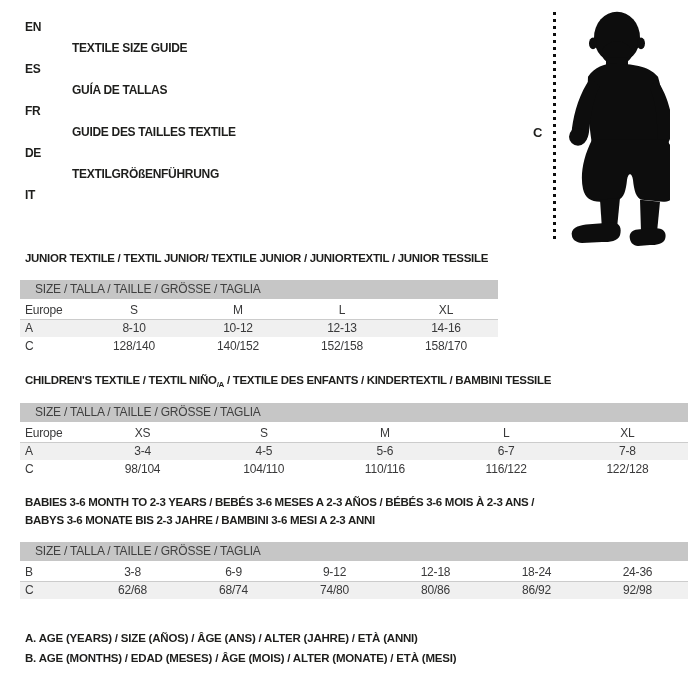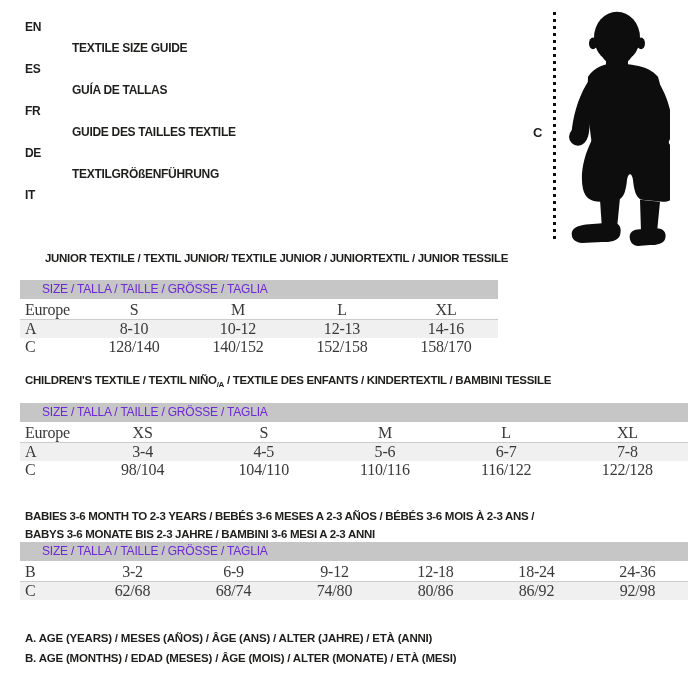--- a/index.html
+++ b/index.html
@@ -30,45 +30,45 @@
   
   .section-title {
     left: 25px;
     font-weight: bold; font-size: 11.5px; letter-spacing: -0.3px;
     line-height: 18px; white-space: nowrap;
   }
   .title-sub { font-size: 8px; vertical-align: sub; }
   .size-bar {
     left: 20px; height: 19px;
     background: #c6c6c6;
-    font-size: 12px; letter-spacing: -0.2px; color: #6d28d9;
-    line-height: 19px; padding-left: 22px;
+    font-size: 12px; letter-spacing: -0.2px; color: #404040;
+    line-height: 19px; padding-left: 15px;
   }
   .w-narrow { width: 478px; }
   .w-wide { width: 668px; }
 
   table.size-table { border-collapse: collapse; table-layout: fixed; }
   table.size-table col.label-col { width: 62px; }
   table.size-table td {
-    height: 18px; font-size: 16px; letter-spacing: -0.2px; color: #39393a;
-    text-align: center; vertical-align: middle; padding: 0; font-family: Liberation Serif, serif;
+    height: 18px; font-size: 12px; letter-spacing: -0.2px; color: #39393a;
+    text-align: center; vertical-align: middle; padding: 0;
   }
   table.size-table td.row-label { text-align: left; padding-left: 5px; }
   table.size-table tr:nth-child(even) td { background: #f0f0f0; }
   table.size-table tr:first-child td { border-bottom: 1px solid #cccccc; }
 
-  .tbl-1-title { top: 249px; margin-left: 20px; }
+  .tbl-1-title { top: 249px; }
   .tbl-1-bar   { top: 280px; }
   .tbl-1       { left: 20px; top: 301px; }
 
   .tbl-2-title { top: 371px; }
   .tbl-2-bar   { top: 403px; }
   .tbl-2       { left: 20px; top: 424px; }
 
-  .tbl-3-title { top: 507px; }
+  .tbl-3-title { top: 493px; }
   .tbl-3-bar   { top: 542px; }
   .tbl-3       { left: 20px; top: 563px; }
 
   
   .legend { left: 25px; top: 629px; }
   .legend-line { font-weight: bold; font-size: 11.5px; letter-spacing: -0.2px; line-height: 19.5px; white-space: nowrap; }
 </style>
 </head>
 <body>
 
@@ -191,35 +191,35 @@
   <div>BABYS 3-6 MONATE BIS 2-3 JAHRE / BAMBINI 3-6 MESI A 2-3 ANNI</div>
 </div>
 <div class="abs size-bar w-wide tbl-3-bar">SIZE / TALLA / TAILLE / GRÖSSE / TAGLIA</div>
 <table class="abs size-table w-wide tbl-3">
   <colgroup>
       <col class="label-col">
     </colgroup>
   <tbody>
       <tr>
         <td class="row-label">B</td>
-        <td>3-2</td>
+        <td>3-8</td>
         <td>6-9</td>
         <td>9-12</td>
         <td>12-18</td>
         <td>18-24</td>
         <td>24-36</td>
       </tr>
       <tr>
         <td class="row-label">C</td>
         <td>62/68</td>
         <td>68/74</td>
         <td>74/80</td>
         <td>80/86</td>
         <td>86/92</td>
         <td>92/98</td>
       </tr>
     </tbody>
 </table>
 
 <div class="abs legend">
-  <div class="legend-line">A. AGE (YEARS) / MESES (AÑOS) / ÂGE (ANS) / ALTER (JAHRE) / ETÀ (ANNI)</div>
+  <div class="legend-line">A. AGE (YEARS) / SIZE (AÑOS) / ÂGE (ANS) / ALTER (JAHRE) / ETÀ (ANNI)</div>
   <div class="legend-line">B. AGE (MONTHS) / EDAD (MESES) / ÂGE (MOIS) / ALTER (MONATE) / ETÀ (MESI)</div>
 </div>
 
 </body></html>

